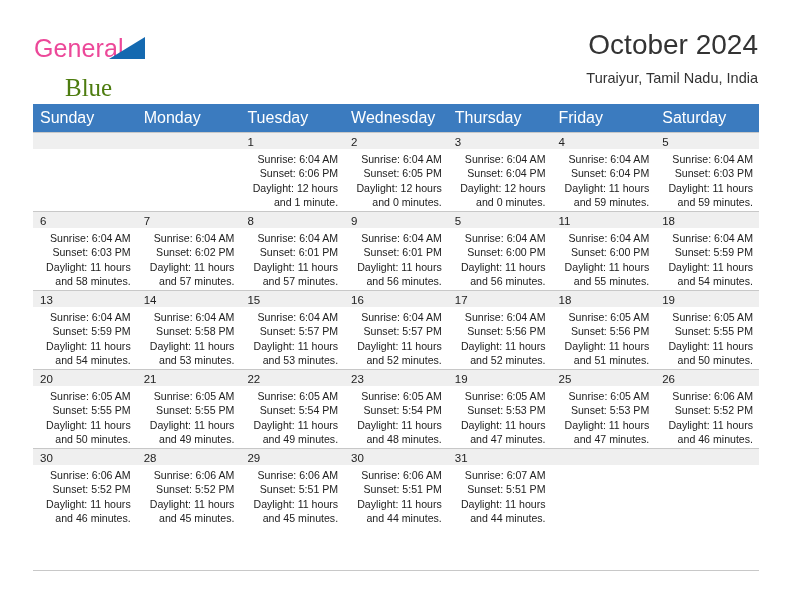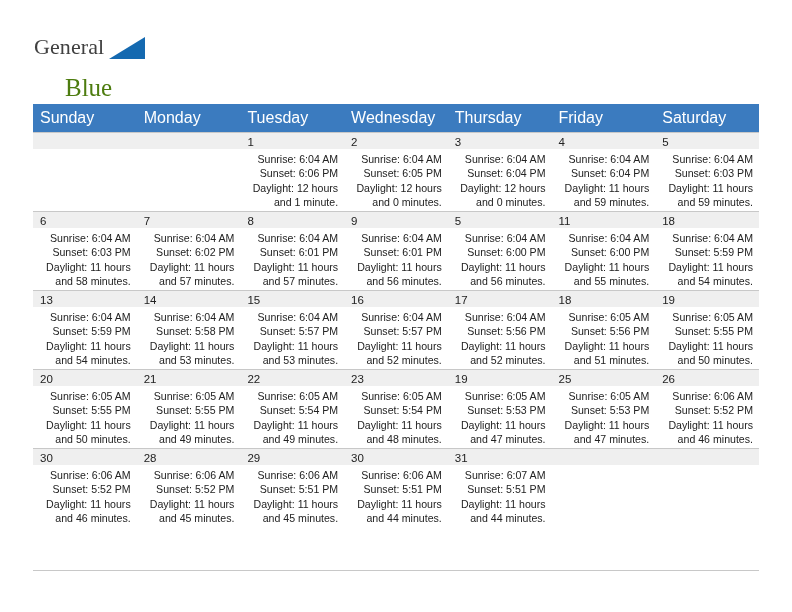--- a/index.html
+++ b/index.html
@@ -33,24 +33,24 @@
     position: absolute;
     left: 0;
     top: 6px;
     width: 180px;
     height: 60px;
   }
   .brand-general {
     position: absolute;
     left: 0;
     top: 0;
-    font-size: 22px;
+    font-size: 25px;
     letter-spacing: 0.1px;
-    color: #404040;
-    font-family: Liberation Serif, serif;
+    color: #ec4899;
+    font-family: Liberation Sans, sans-serif;
   }
   .brand-blue {
     position: absolute;
     left: 31px;
     top: 40px;
     font-size: 25px;
     color: #4d7c0f;
     font-family: Liberation Serif, serif;
   }
   .brand-triangle {
@@ -152,20 +152,24 @@
 <div class="page">
 
   <div class="header">
 
     <div class="brand">
       <span class="brand-general">General</span>
       <span class="brand-triangle"></span>
       <span class="brand-blue">Blue</span>
     </div>
 
+    <div class="title-block">
+      <div class="cal-title">October 2024</div>
+      <div class="cal-subtitle">Turaiyur, Tamil Nadu, India</div>
+    </div>
 
   </div>
 
   <table class="calendar">
     <thead>
       <tr>
         <th>Sunday</th>
         <th>Monday</th>
         <th>Tuesday</th>
         <th>Wednesday</th>

